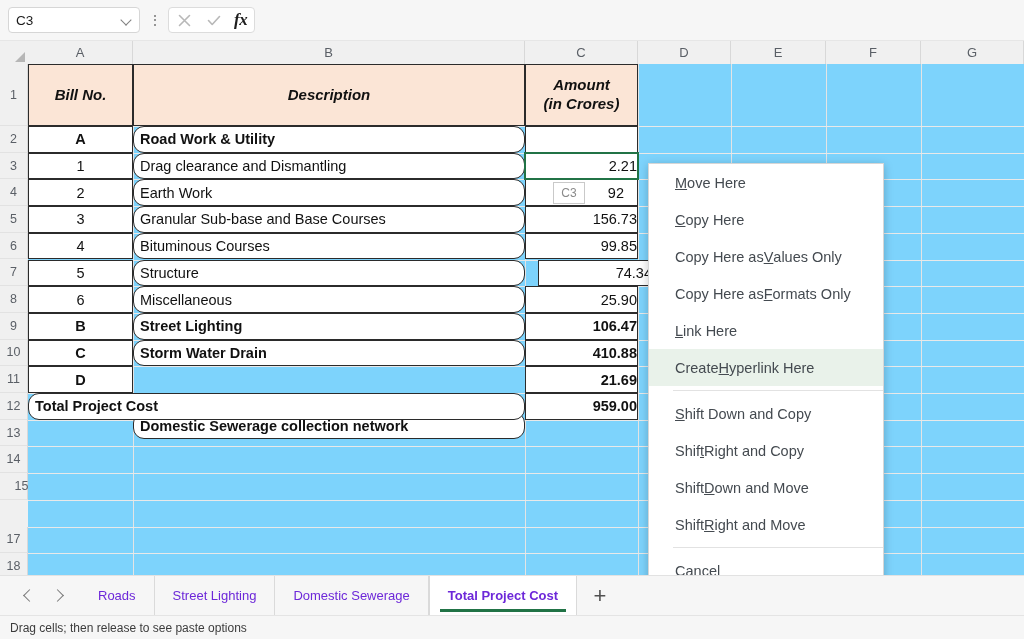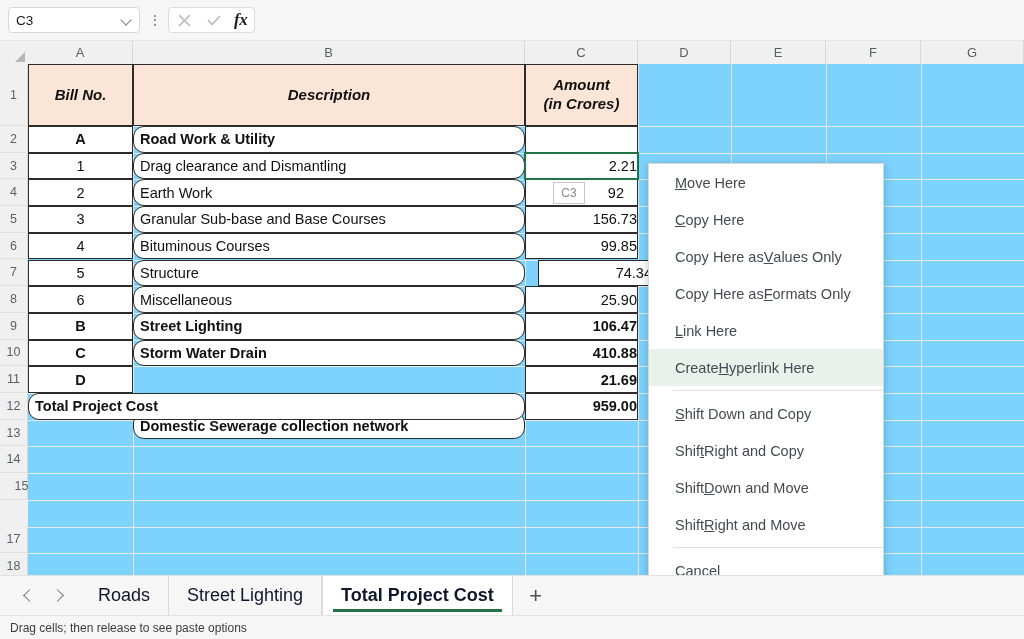--- a/index.html
+++ b/index.html
@@ -168,21 +168,21 @@
   .navarrow::before {
     content: ""; position: absolute; left: 3px; top: 2px;
     width: 8px; height: 8px;
     border-left: 1.5px solid #777; border-bottom: 1.5px solid #777;
   }
   .navarrow.left::before { transform: rotate(45deg); }
   .navarrow.right::before { transform: rotate(-135deg); left: 1px; }
   .sheettab {
     height: 40px; display: flex; align-items: center;
     padding: 0 18px;
-    font-size: 18px; color: #0f172a;
+    font-size: 13px; color: #6d28d9;
     border-right: 1px solid #dadada;
     position: relative;
   }
   .sheettab.active {
     background: #ffffff; font-weight: 700;
     border-right: 1px solid #dadada;
     border-left: 1px solid #dadada;
   }
   .sheettab.active::after {
     content: ""; position: absolute; left: 10px; right: 10px; bottom: 4px;
@@ -426,20 +426,23 @@
       <span class="navarrow left"></span>
       <span class="navarrow right"></span>
     </div>
     <div id="tabs-container" style="display:flex;align-items:center;">
         <div class="sheettab">
           <span>Roads</span>
         </div>
         <div class="sheettab">
           <span>Street Lighting</span>
         </div>
+        <div class="sheettab">
+          <span>Domestic Sewerage</span>
+        </div>
         <div class="sheettab active">
           <span>Total Project Cost</span>
         </div>
       </div>
     <div class="addsheet">+</div>
   </div>
 
   <div class="statusbar">
     <span>Drag cells; then release to see paste options</span>
   </div>

